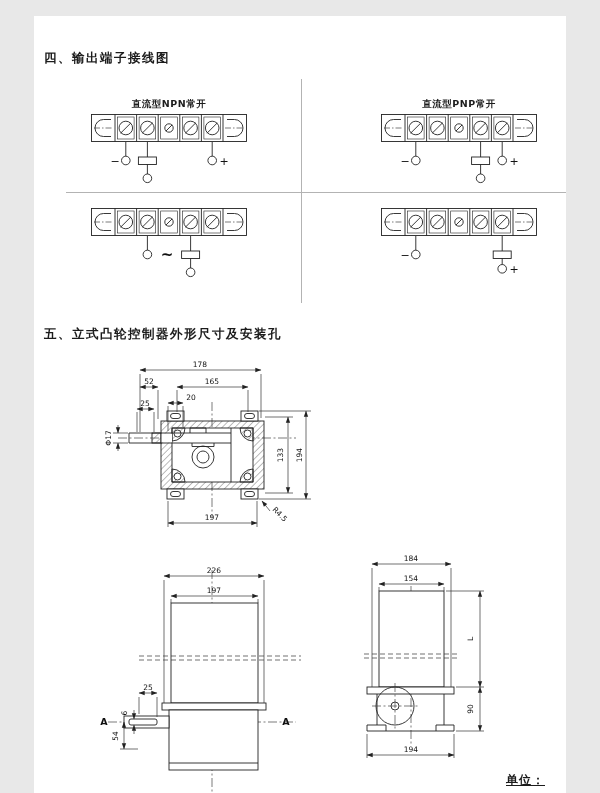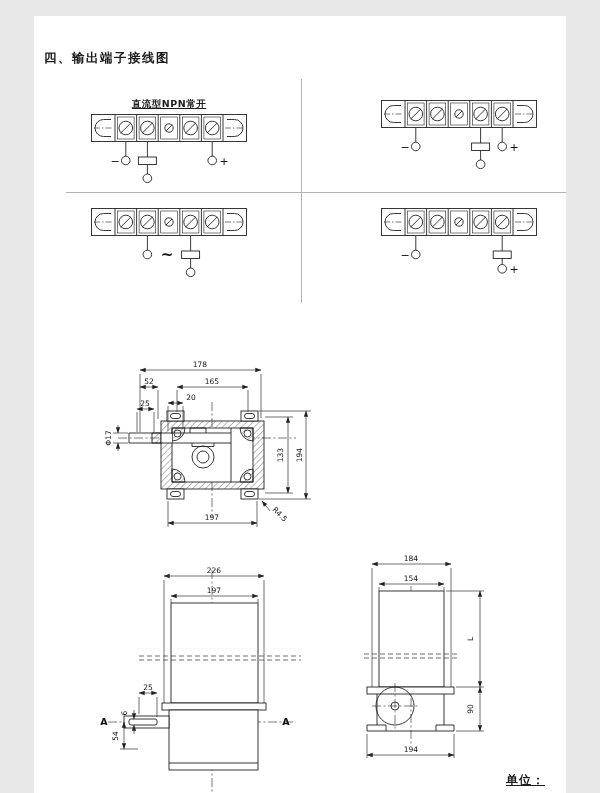--- a/index.html
+++ b/index.html
@@ -11,21 +11,21 @@
   }
   .heading{
     position:absolute;left:10px;font-size:12.5px;font-weight:bold;
     letter-spacing:1.5px;color:#1c1c1c;white-space:nowrap;
   }
   .divider-h{position:absolute;left:32px;top:176px;width:513px;height:1px;background:#b3b3b3;}
   .divider-v{position:absolute;left:267px;top:63px;width:1px;height:224px;background:#b3b3b3;}
   .diag{position:absolute;width:170px;}
   .diag .dtitle{
     width:170px;text-align:center;font-size:9.5px;font-weight:bold;
-    letter-spacing:.5px;white-space:nowrap;margin-bottom:1px;text-decoration:underline;
+    letter-spacing:.5px;white-space:nowrap;margin-bottom:1px;
   }
   .unit-note{position:absolute;left:472px;top:756px;font-size:12px;font-weight:bold;letter-spacing:1px;text-decoration:underline;}
   svg{display:block;}
   .ink{stroke:#222;fill:none;stroke-width:.9;}
   .ink .fillw{fill:#fff;}
   .dim{stroke:#333;fill:none;stroke-width:.7;}
   .cl{stroke:#444;fill:none;stroke-width:.7;stroke-dasharray:9 2.5 2 2.5;}
   .dsh{stroke:#333;fill:none;stroke-width:.7;stroke-dasharray:5 3;}
   text.t{fill:#111;stroke:none;font:7.5px "DejaVu Sans","Liberation Sans",sans-serif;}
   text.tb{fill:#111;stroke:none;font:bold 9.5px "DejaVu Sans","Liberation Sans",sans-serif;}
@@ -97,20 +97,21 @@
         <circle class="fillw" cx="63.4" cy="66.3" r="4.3"></circle>
         <line x1="128.2" y1="30" x2="128.2" y2="44.2"></line>
         <circle class="fillw" cx="128.2" cy="48.5" r="4.3"></circle>
       </g>
       <text class="sym" x="31" y="52.5" text-anchor="middle">−</text>
       <text class="sym" x="140" y="52.5" text-anchor="middle">+</text>
     </svg>
   </div>
 
   <div class="diag" style="left:340px;top:82px;">
+    <div class="dtitle">直流型PNP常开</div>
     <svg width="170" height="78" viewBox="0 0 170 78">
       <use href="#tblock" x="7" y="2" width="156" height="28"></use>
       <g class="ink">
         <line x1="41.8" y1="30" x2="41.8" y2="44.2"></line>
         <circle class="fillw" cx="41.8" cy="48.5" r="4.3"></circle>
         <line x1="106.6" y1="30" x2="106.6" y2="45"></line>
         <rect class="fillw" x="97.6" y="45" width="18" height="7.5"></rect>
         <line x1="106.6" y1="52.5" x2="106.6" y2="62"></line>
         <circle class="fillw" cx="106.6" cy="66.3" r="4.3"></circle>
         <line x1="128.2" y1="30" x2="128.2" y2="44.2"></line>
@@ -145,20 +146,21 @@
         <line x1="128.2" y1="30" x2="128.2" y2="45"></line>
         <rect class="fillw" x="119.2" y="45" width="18" height="7.5"></rect>
         <line x1="128.2" y1="52.5" x2="128.2" y2="58.5"></line>
         <circle class="fillw" cx="128.2" cy="62.8" r="4.3"></circle>
       </g>
       <text class="sym" x="31" y="52.5" text-anchor="middle">−</text>
       <text class="sym" x="140" y="66.5" text-anchor="middle">+</text>
     </svg>
   </div>
 
+  <div class="heading" style="top:310px;">五、立式凸轮控制器外形尺寸及安装孔</div>
 
   <svg style="position:absolute;left:70px;top:338px;" width="230" height="178" viewBox="0 0 230 178">
 
     <line class="cl" x1="108" y1="48" x2="108" y2="163"></line>
     <line class="cl" x1="14" y1="84" x2="192" y2="84"></line>
 
     <g class="ink">
       <rect x="57" y="67" width="103" height="68" fill="url(#hat)"></rect>
       <rect x="68" y="74" width="81" height="54" fill="#fff"></rect>
       <rect class="fillw" x="63" y="57" width="17" height="10"></rect>

